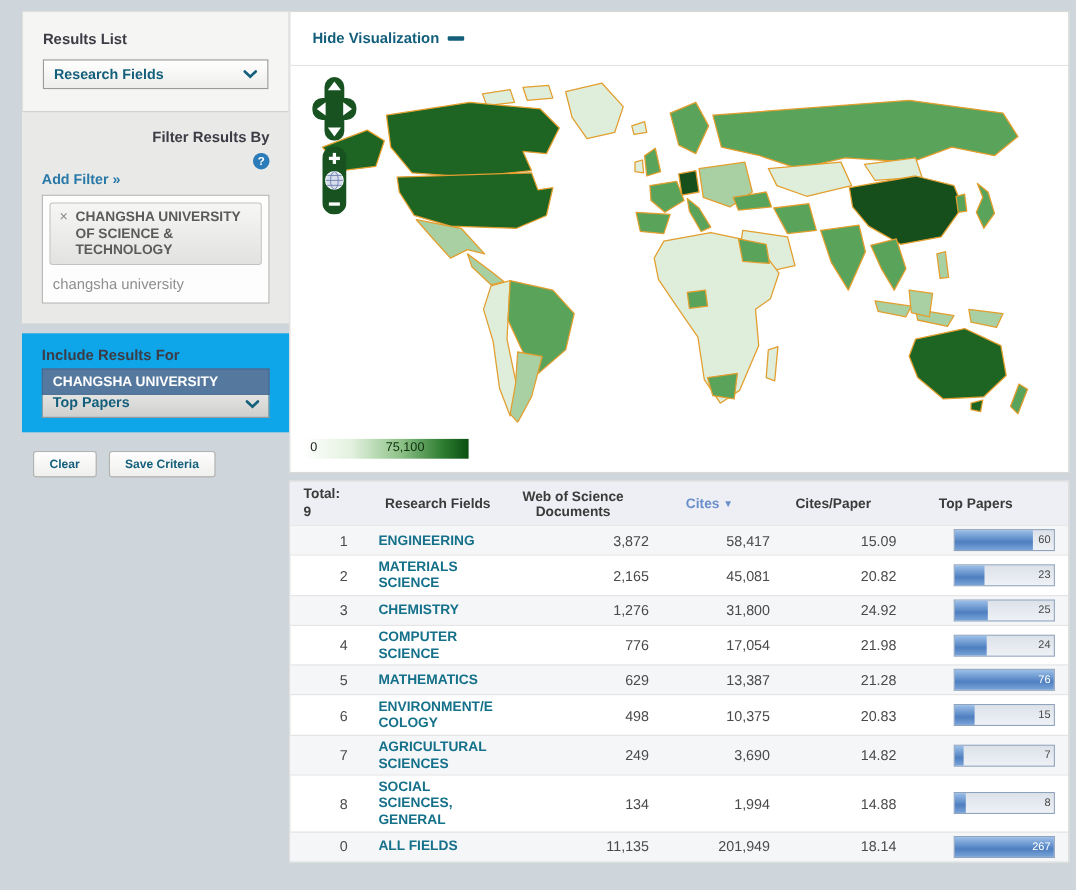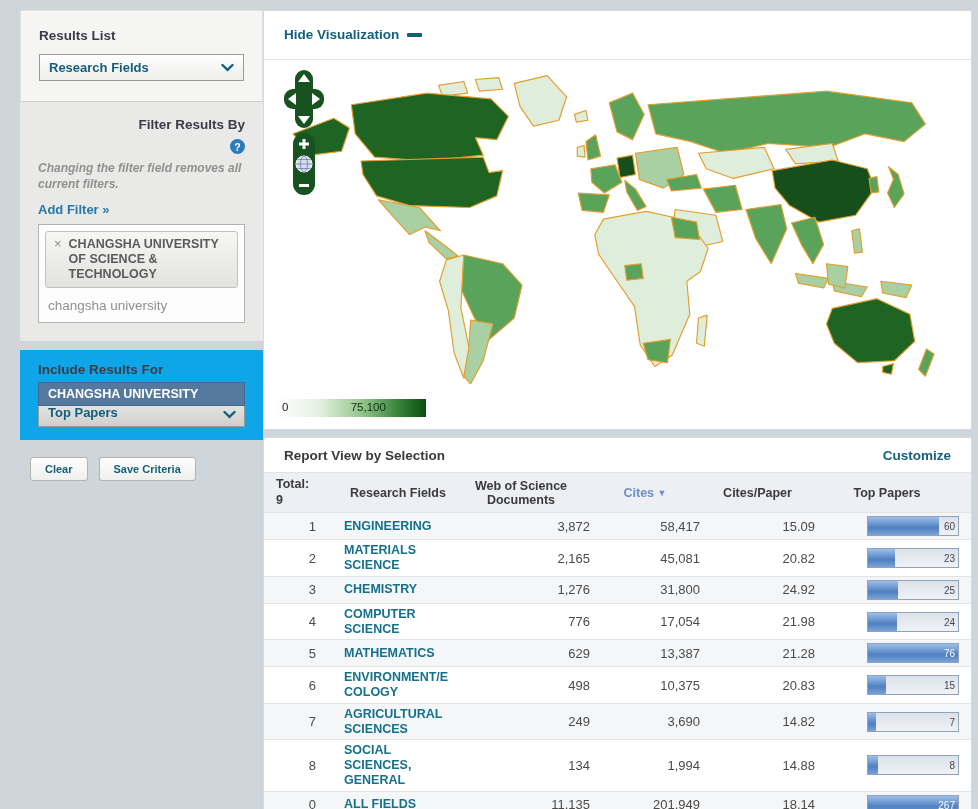--- a/index.html
+++ b/index.html
@@ -103,21 +103,20 @@
             </svg>
         </span>
       </div>
     </section>
 
     <section class="panel-filter">
       <div class="filter-title-row">
         <h3 class="side-title">Filter Results By</h3>
         <span class="help-icon">?</span>
       </div>
-      <p class="note">Changing the filter field removes all current filters.</p>
       <a class="addfilter">Add Filter »</a>
       <div class="filterbox">
         <div class="chip">
           <span class="chip-x">×</span>
           <span class="chip-label">CHANGSHA UNIVERSITY OF SCIENCE &amp; TECHNOLOGY</span>
         </div>
         <div class="chip-input">changsha university</div>
       </div>
     </section>
 
@@ -229,24 +228,20 @@
         </div>
 
         <div class="legend">
           <span class="legend-min">0</span>
           <span class="legend-max">75,100</span>
         </div>
       </div>
     </section>
 
     <section class="white-panel report-panel">
-      <header class="report-head">
-        <h2 class="panel-title">Report View by Selection</h2>
-        <a class="teal-link">Customize</a>
-      </header>
 
       <div class="thead">
         <div class="c c-rank hdr-total">
           <div>Total:</div>
           <div>9</div>
         </div>
         <div class="c c-field">Research Fields</div>
         <div class="c c-docs">Web of Science Documents</div>
         <div class="c c-cites hdr-cites">
           <span>Cites</span> <span class="sort-tri">▼</span>

